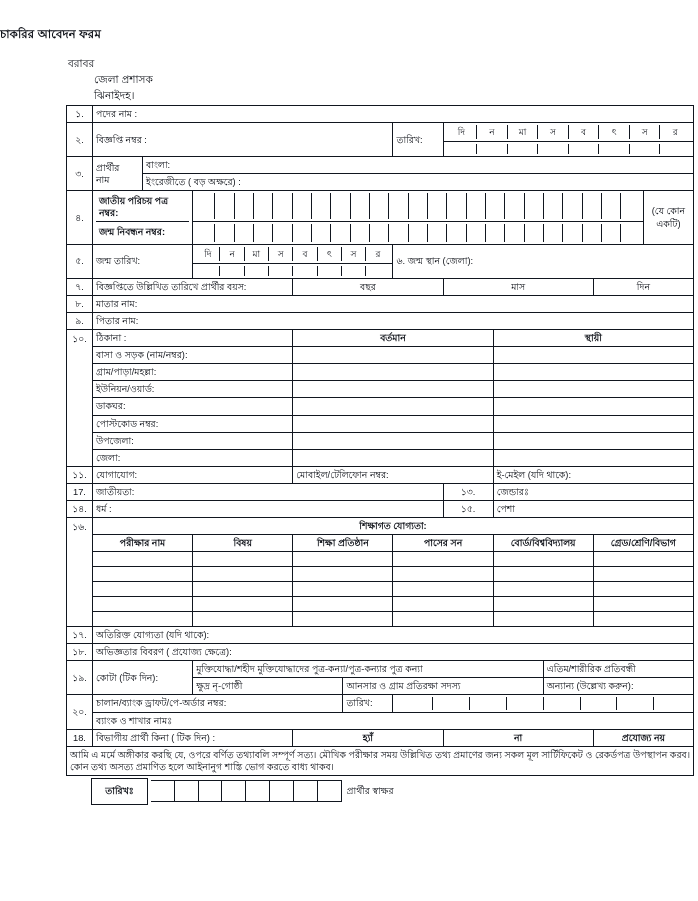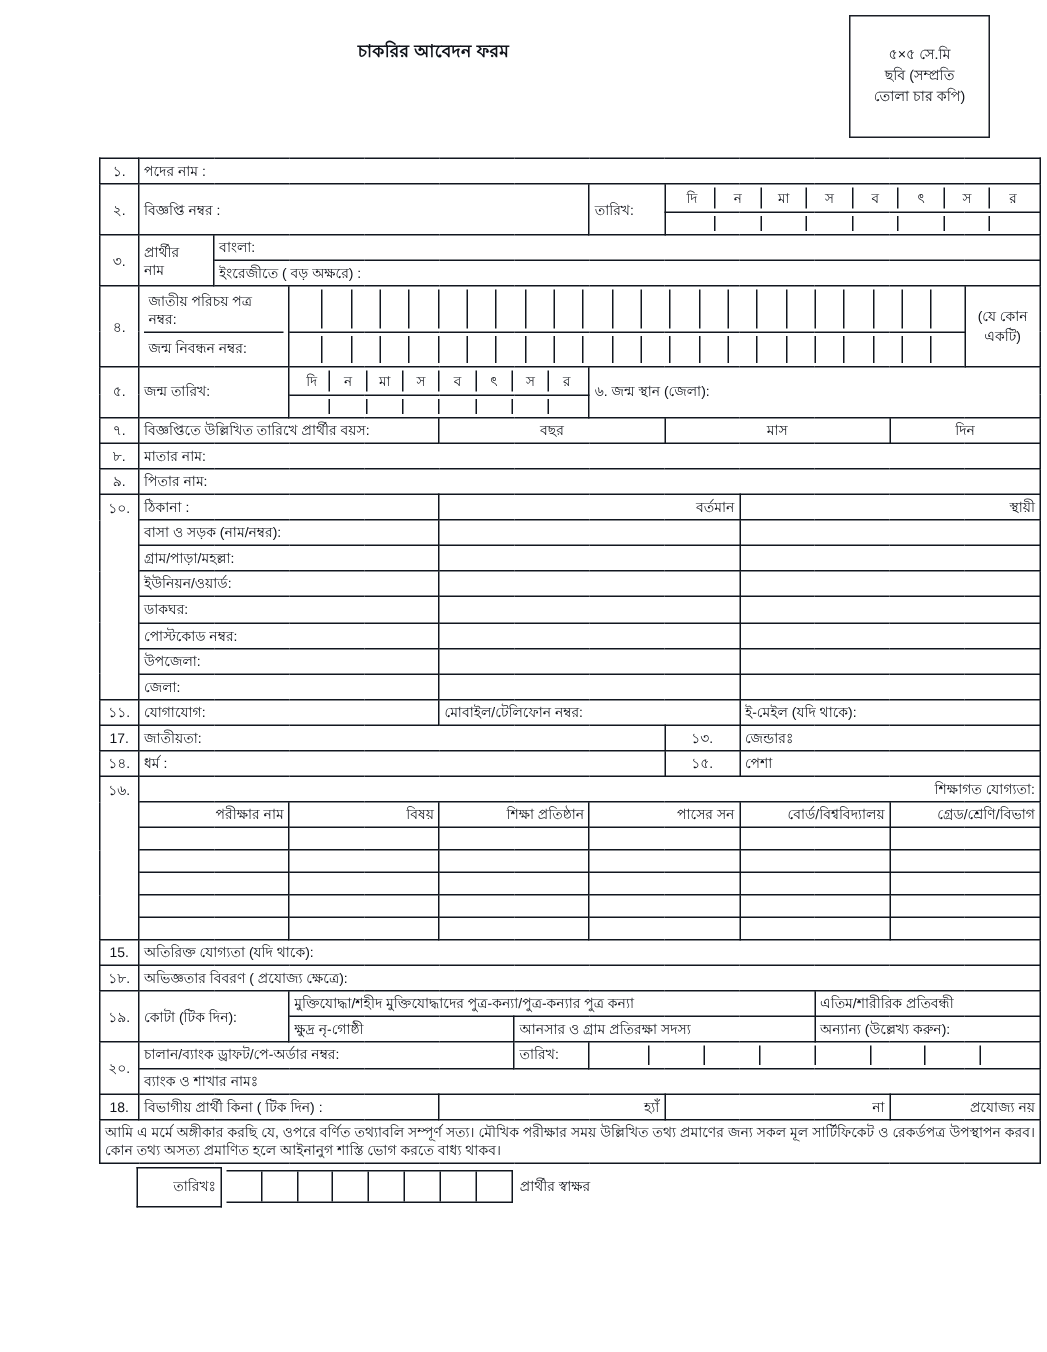--- a/index.html
+++ b/index.html
@@ -26,21 +26,20 @@
   
   .header-zone {
     position: relative;
     height: 105px;
   }
   .form-title {
     position: absolute;
     left: 0;
     right: 0;
     top: 26px;
-    text-align: center;
     font-size: 11.5px;
     font-weight: bold;
     letter-spacing: .2px;
     padding-right: 120px;
   }
   .photo-box {
     position: absolute;
     right: 38px;
     top: 10px;
     width: 92px;
@@ -81,21 +80,21 @@
     line-height: 1.3;
     height: 15px;
     box-sizing: border-box;
   }
   td.num {
     width: 26px;
     text-align: center;
     font-size: 9.3px;
   }
   td.lbl { white-space: nowrap; }
-  td.ctr { text-align: right; }
+  td.ctr { text-align: center; font-weight: bold; }
   .h18 { height: 18px; }
   .h20 { height: 20px; }
 
   
   .boxrow {
     display: flex;
     width: 100%;
     height: 100%;
   }
   .boxrow .bx {
@@ -115,21 +114,21 @@
     table-layout: fixed;
   }
   .subtbl td {
     border: 1px solid #11161f;
     height: 14px;
     font-size: 9px;
     padding: 1px 2px;
   }
   .subtbl td.noleft { border-left: none; }
   .subtbl td.notop { border-top: none; }
-  .subtbl td.nobot { border-bottom: none; }
+  .subtbl td.nobot { border-bottom: none; font-weight: bold; }
 
   .declaration {
     font-size: 10px;
     line-height: 1.75;
     padding: 5px 8px 4px 8px;
     text-align: justify;
   }
   .sig-label {
     text-align: left;
     font-size: 9.5px;
@@ -140,26 +139,26 @@
 </style>
 </head>
 <body>
 
 <div class="page">
 
   <div class="header-zone">
 
     <div class="form-title">চাকরির আবেদন ফরম</div>
 
-    <div class="photo-box">
-      <div>৫×৫ সে.মি</div>
-      <div>ছবি (সম্প্রতি</div>
-      <div>তোলা চার কপি)</div>
+
+    <div class="addressee">
+      <div>বরাবর</div>
+      <span class="ind">জেলা প্রশাসক</span>
+      <span class="ind">ঝিনাইদহ।</span>
     </div>
-
   </div>
 
   <table class="form">
 
     <tbody>
         <tr>
       <td class="num">১.</td>
       <td colspan="12">পদের নাম :</td>
     </tr>
 
@@ -446,21 +445,21 @@
     <tr>
       <td colspan="2" class="h20"></td>
       <td colspan="2" class="h20"></td>
       <td colspan="2" class="h20"></td>
       <td colspan="2" class="h20"></td>
       <td colspan="2" class="h20"></td>
       <td colspan="2" class="h20"></td>
     </tr>
 
     <tr>
-      <td class="num">15.</td>
+      <td class="num">১৭.</td>
       <td colspan="12">অতিরিক্ত যোগ্যতা (যদি থাকে):</td>
     </tr>
 
     <tr>
       <td class="num">১৮.</td>
       <td colspan="12">অভিজ্ঞতার বিবরণ ( প্রযোজ্য ক্ষেত্রে):</td>
     </tr>
 
     <tr>
       <td class="num" rowspan="2">১৯.</td>

